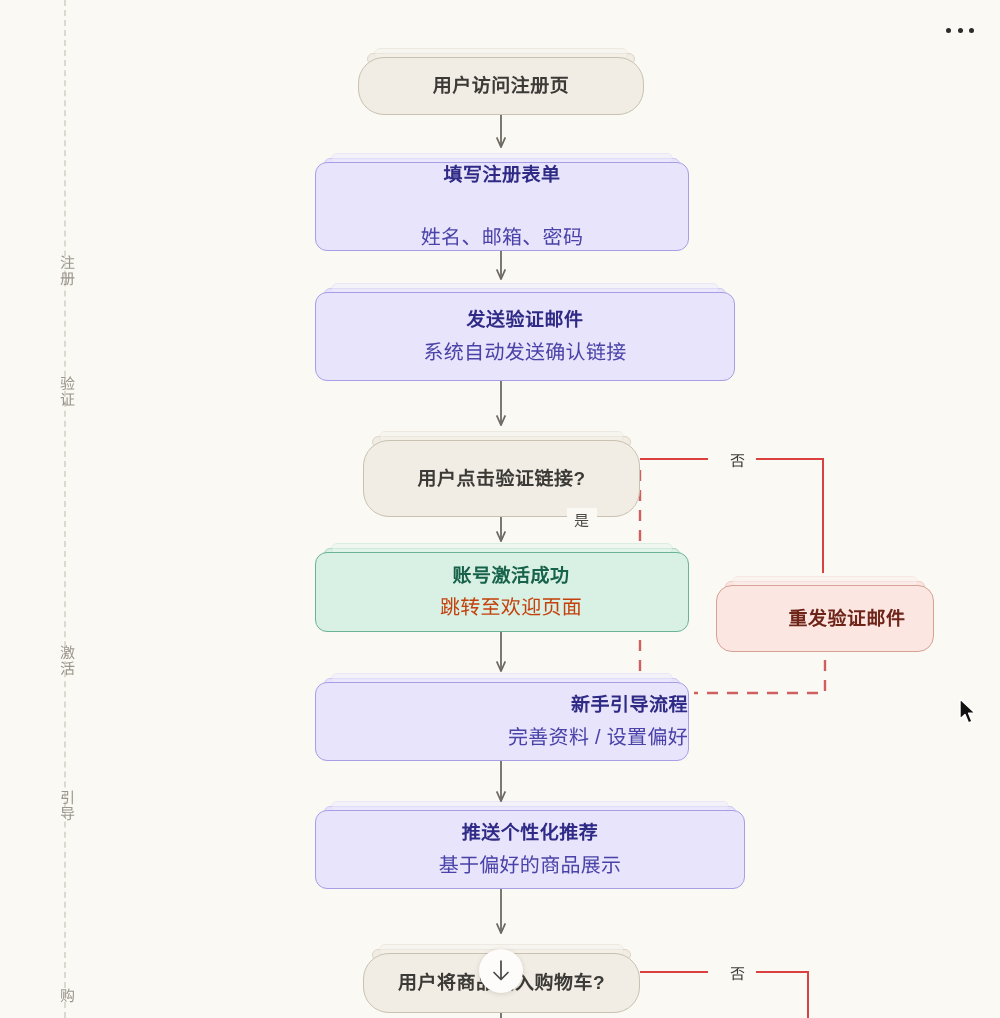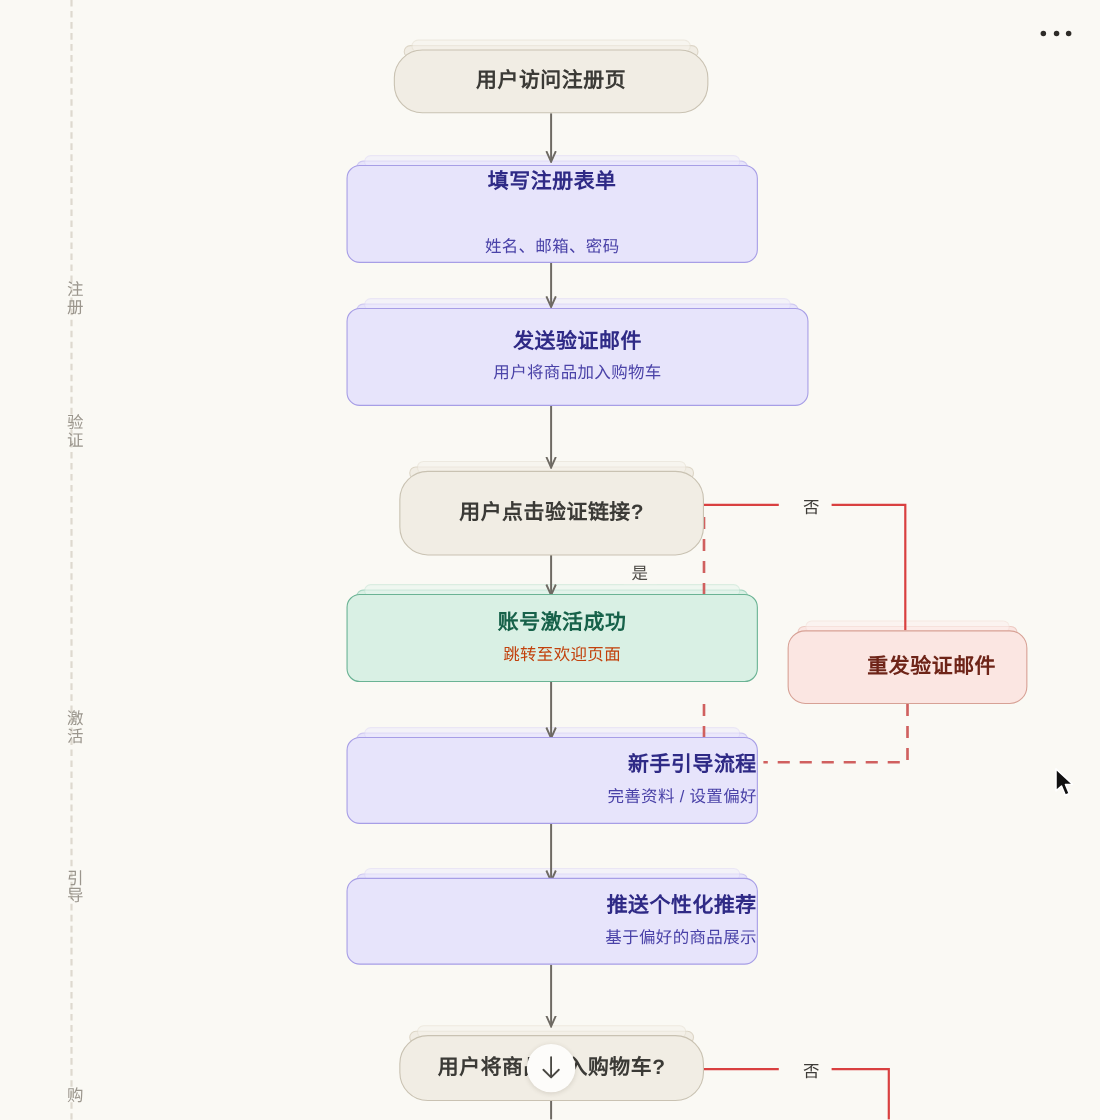--- a/index.html
+++ b/index.html
@@ -62,29 +62,30 @@
     position: absolute;
     box-sizing: border-box;
     border-radius: 12px;
     display: flex;
     flex-direction: column;
     align-items: center;
     justify-content: center;
     text-align: center;
     border-width: 1.6px;
     border-style: solid;
+    margin-top: 12px;
   }
   .node .title {
     font-weight: bold;
     font-size: 19px;
     line-height: 1.25;
     letter-spacing: 0.5px;
   }
   .node .sub {
-    font-size: 15px;
+    font-size: 20px;
     line-height: 1.3;
     margin-top: 7px;
     letter-spacing: 0.3px;
   }
 
   
   .stack::before,
   .stack::after {
     content: "";
     position: absolute;
@@ -236,42 +237,42 @@
     <div class="title">用户访问注册页</div>
   </div>
 
   <div class="node n-process stack" style="left:315px; top:150px; width:374px; height:89px;gap:30px;">
     <div class="title">填写注册表单</div>
     <div class="sub">姓名、邮箱、密码</div>
   </div>
 
   <div class="node n-process stack" style="left:315px; top:280px; width:420px; height:89px;">
     <div class="title">发送验证邮件</div>
-    <div class="sub">用户将商品加入购物车</div>
+    <div class="sub">系统自动发送确认链接</div>
   </div>
 
   <div class="node n-neutral stack" style="left:363px; top:428px; width:277px; height:77px;">
     <div class="title">用户点击验证链接?</div>
   </div>
 
   <div class="node n-success stack" style="left:315px; top:540px; width:374px; height:80px;padding-left:18px;">
     <div class="title">账号激活成功</div>
     <div class="sub">跳转至欢迎页面</div>
   </div>
 
   <div class="node n-alert stack" style="left:716px; top:573px; width:218px; height:67px;">
     <div class="title">重发验证邮件</div>
   </div>
 
   <div class="node n-process stack" style="left:315px; top:670px; width:374px; height:79px;align-items:flex-end;">
     <div class="title">新手引导流程</div>
     <div class="sub">完善资料 / 设置偏好</div>
   </div>
 
-  <div class="node n-process stack" style="left:315px; top:798px; width:374px; height:79px;align-items:flex-end;">
+  <div class="node n-process stack" style="left:315px; top:798px; width:430px; height:79px;">
     <div class="title">推送个性化推荐</div>
     <div class="sub">基于偏好的商品展示</div>
   </div>
 
   <div class="node n-neutral stack" style="left:363px; top:941px; width:277px; height:60px;">
     <div class="title">用户将商品加入购物车?</div>
   </div>
 
   <div class="edge-label" style="left:567px; top:508px;">是</div>
   <div class="edge-label neg" style="left:723px; top:448px;">否</div>

